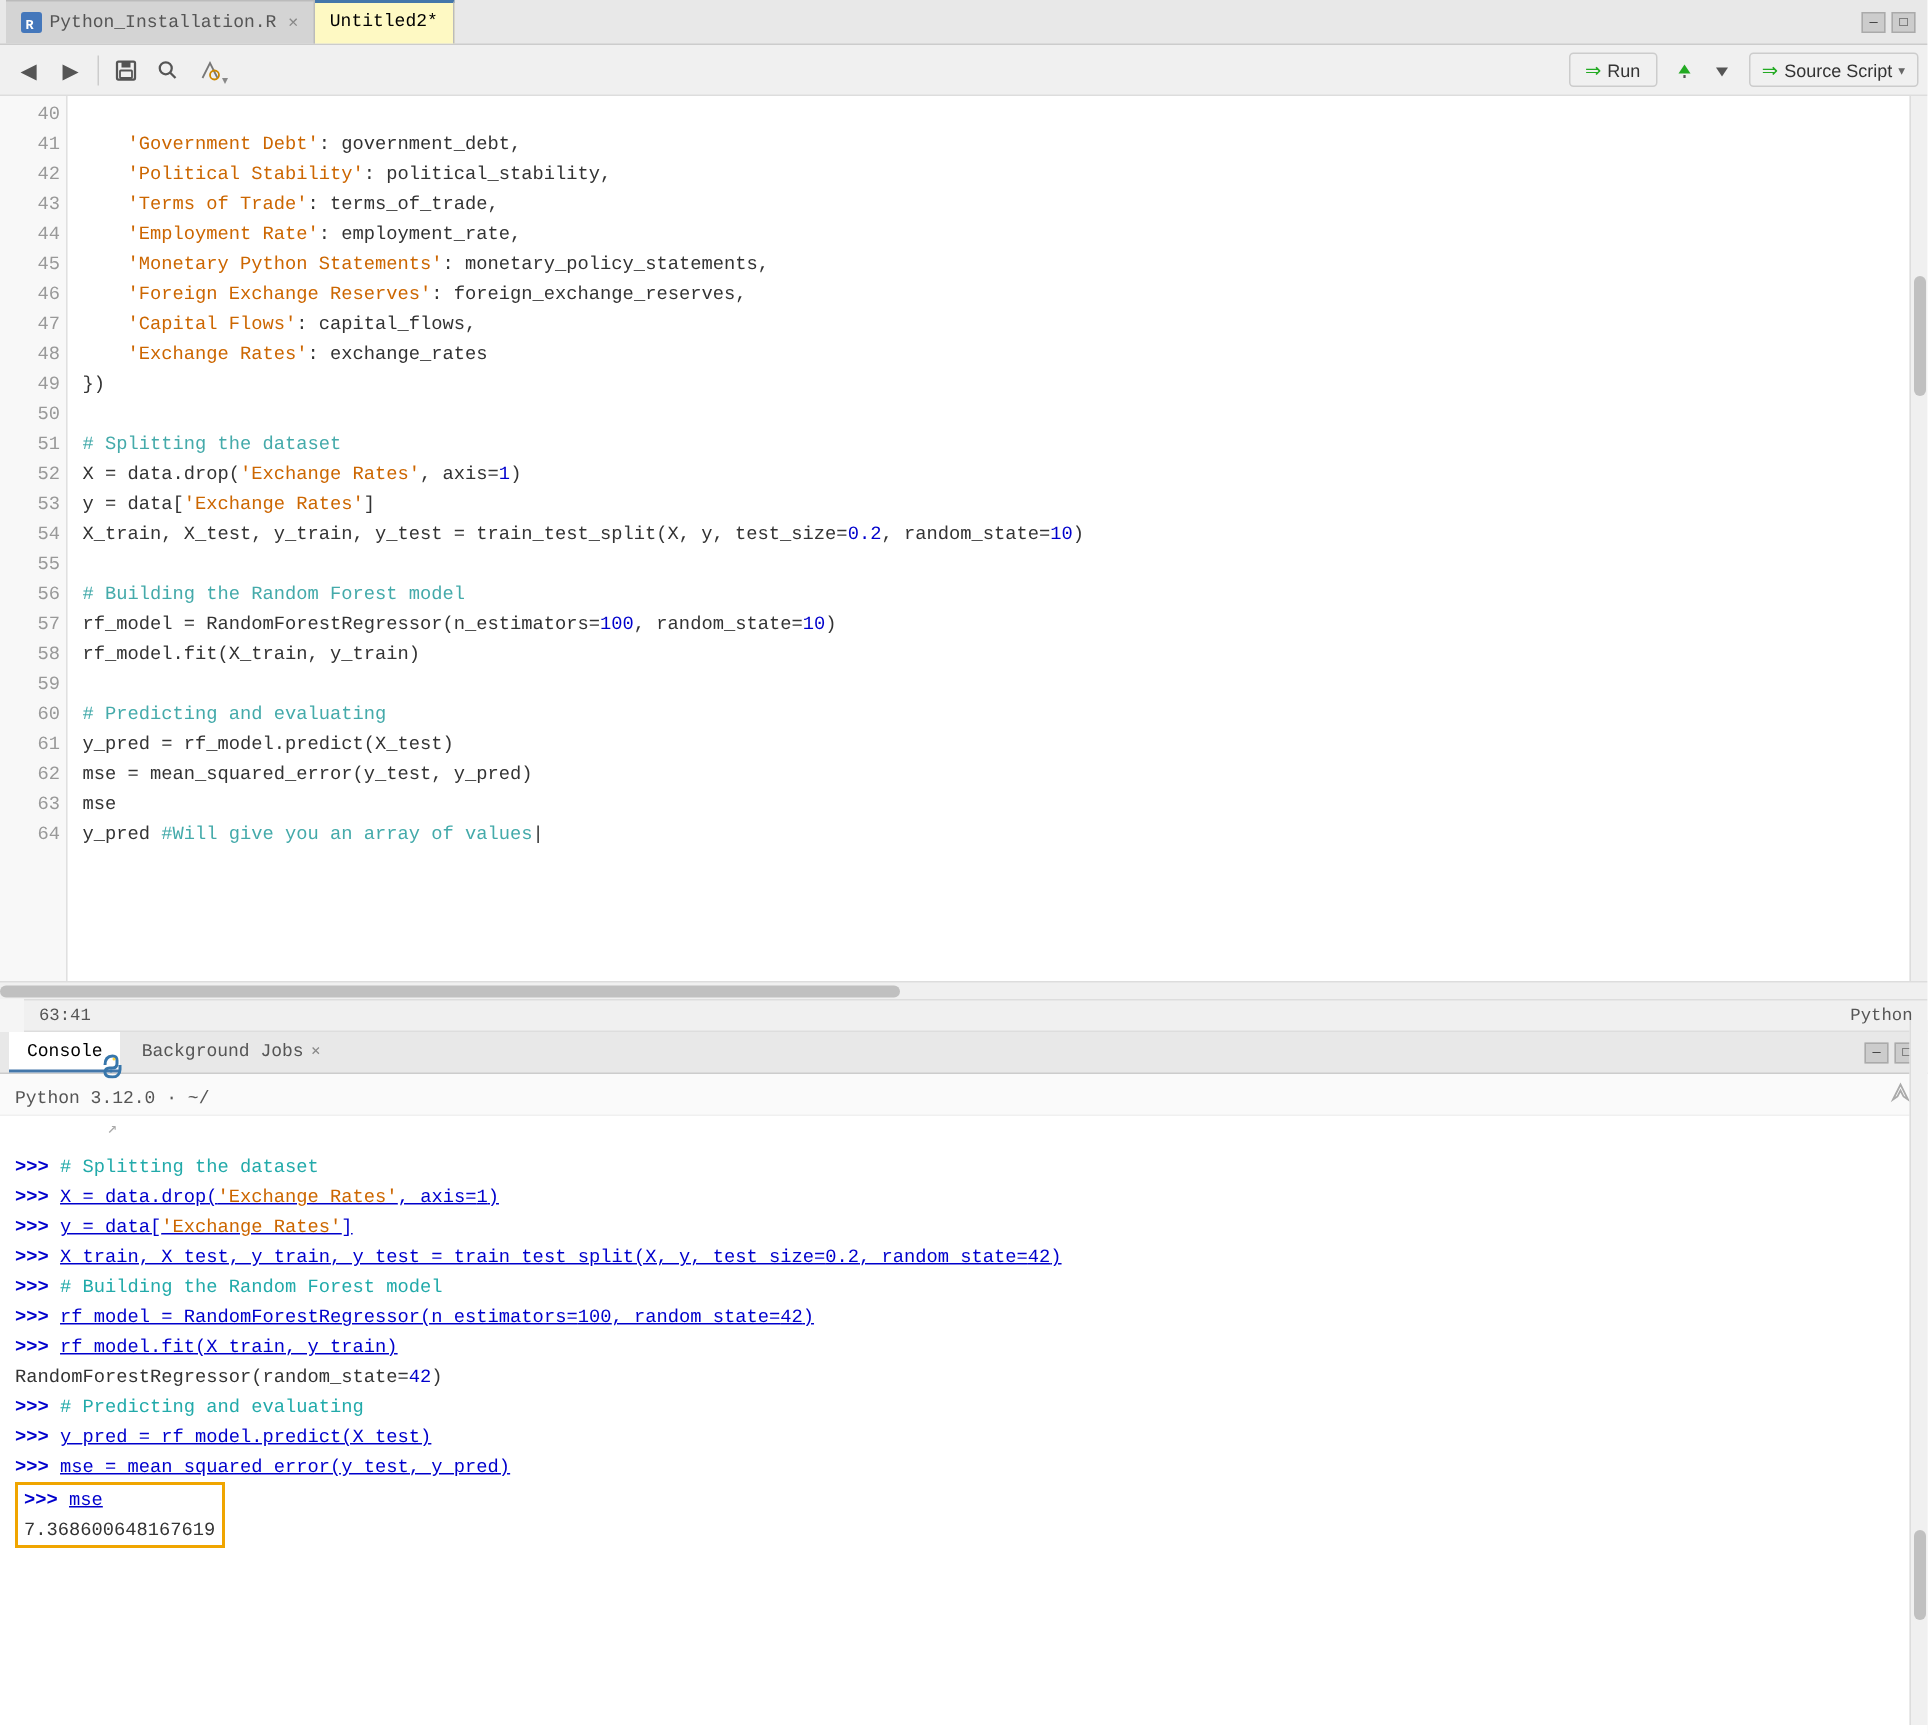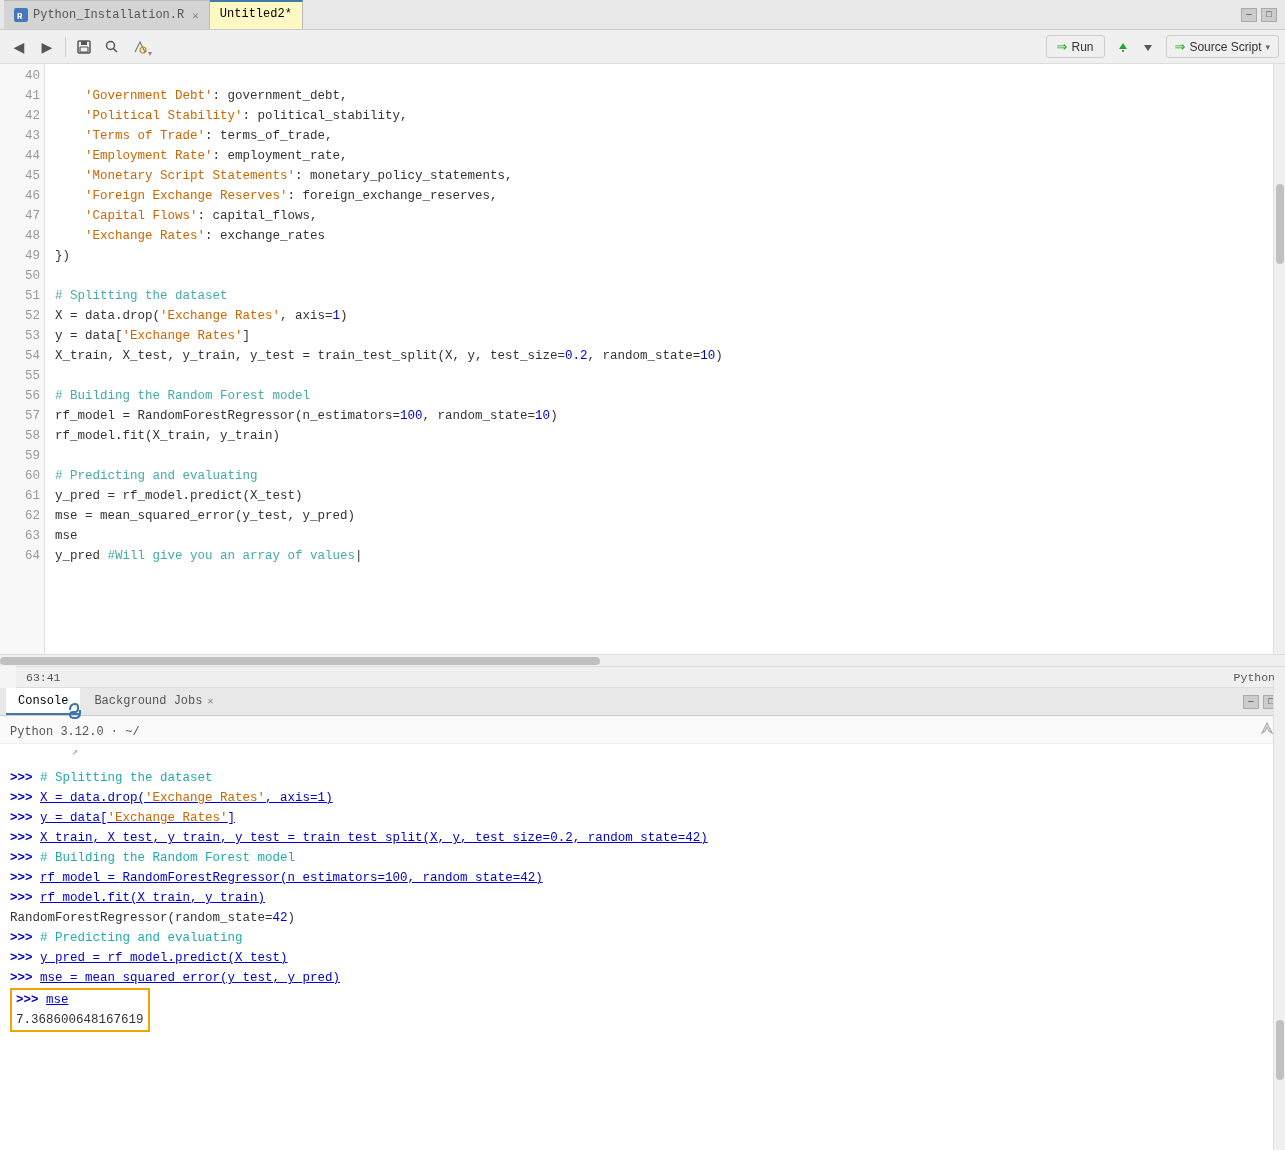--- a/index.html
+++ b/index.html
@@ -421,21 +421,21 @@
       <div>61</div>
       <div>62</div>
       <div>63</div>
       <div>64</div>
     </div>
     <div class="code-content">
 <span>    <span class="str">'Government Debt'</span>: government_debt,</span>
 <span>    <span class="str">'Political Stability'</span>: political_stability,</span>
 <span>    <span class="str">'Terms of Trade'</span>: terms_of_trade,</span>
 <span>    <span class="str">'Employment Rate'</span>: employment_rate,</span>
-<span>    <span class="str">'Monetary Script Statements'</span>: monetary_policy_statements,</span>
+<span>    <span class="str">'Monetary Python Statements'</span>: monetary_policy_statements,</span>
 <span>    <span class="str">'Foreign Exchange Reserves'</span>: foreign_exchange_reserves,</span>
 <span>    <span class="str">'Capital Flows'</span>: capital_flows,</span>
 <span>    <span class="str">'Exchange Rates'</span>: exchange_rates</span>
 <span>})</span>
 <span> </span>
 <span><span class="comment"># Splitting the dataset</span></span>
 <span>X = data.drop(<span class="str">'Exchange Rates'</span>, axis=<span class="num">1</span>)</span>
 <span>y = data[<span class="str">'Exchange Rates'</span>]</span>
 <span>X_train, X_test, y_train, y_test = train_test_split(X, y, test_size=<span class="num">0.2</span>, random_state=<span class="num">10</span>)</span>
 <span> </span>

